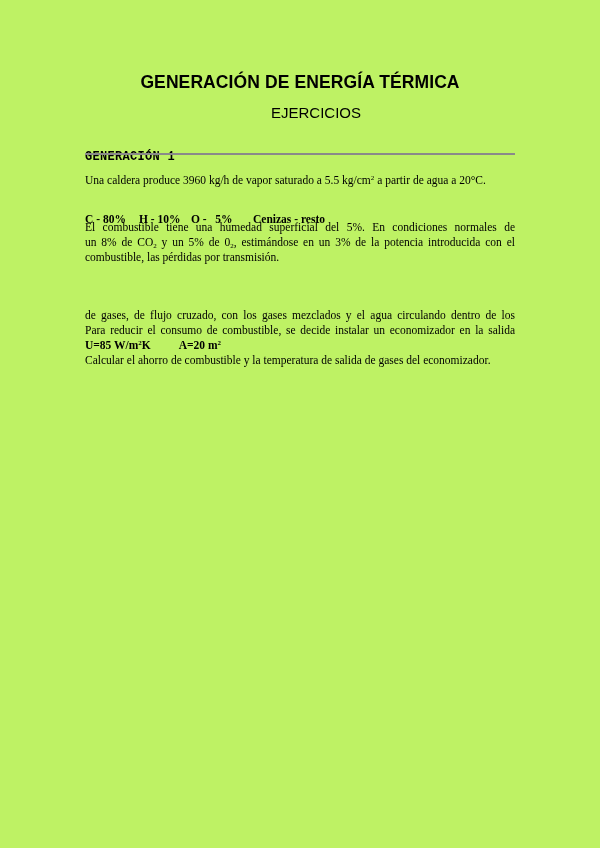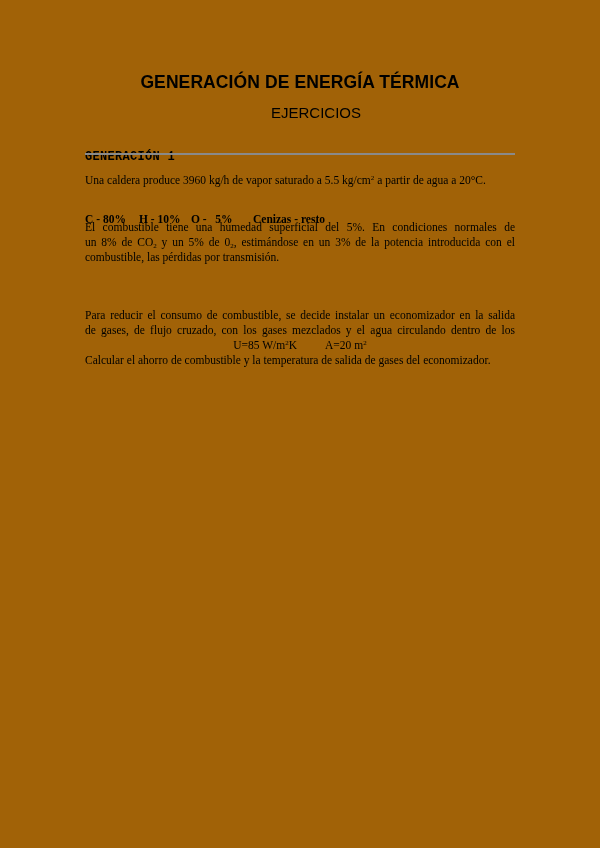--- a/index.html
+++ b/index.html
@@ -1,17 +1,17 @@
 <!DOCTYPE html>
 <html><head>
   <meta charset="utf-8">
   <style>
     html, body { margin: 0; padding: 0; background: #ffffff; }
     body { width: 600px; height: 848px; position: relative; overflow: hidden; color: #000; }
-    .page { position: absolute; left: 0; top: 0; width: 600px; height: 848px; background: #a16207; }
+    .page { position: absolute; left: 0; top: 0; width: 600px; height: 848px; background: #bef264; }
     .title {
       position: absolute; left: 0; top: 72px; width: 600px; text-align: center;
       font-family: "Liberation Sans", sans-serif; font-weight: bold; font-size: 17.5px; letter-spacing: 0.1px;
     }
     .subtitle {
       position: absolute; left: 16px; top: 104px; width: 600px; text-align: center;
       font-family: "Liberation Sans", sans-serif; font-size: 15px;
     }
     .section-heading {
       position: absolute; left: 85px; top: 150px;
@@ -22,21 +22,21 @@
       border-top: 2px solid #8a8a8a;
     }
     .para {
       position: absolute; left: 85px; width: 430px;
       font-family: "Liberation Serif", serif; font-size: 11.5px; line-height: 15px;
       text-align: justify;
     }
     .line { display: block; white-space: nowrap; }
     .just { display: block; text-align: justify; text-align-last: justify; white-space: normal; }
     .comp span { display: inline-block; }
-    .formula { display: block; text-align: center; white-space: nowrap; }
+    .formula { display: block; text-align: left; white-space: nowrap; font-weight: bold; }
     sup { font-size: 7px; vertical-align: 4px; line-height: 0; }
     sub { font-size: 7px; vertical-align: -2px; line-height: 0; }
   </style>
 </head>
 <body>
 
 <div class="page">
 
   <div class="title">GENERACIÓN DE ENERGÍA TÉRMICA</div>
   <div class="subtitle">EJERCICIOS</div>
@@ -54,19 +54,19 @@
     </span>
   </div>
 
   <div class="para" style="top:220px;">
     <span class="just">El combustible tiene una humedad superficial del 5%. En condiciones normales de</span>
     <span class="just"><span>un 8% de CO</span><sub>2</sub><span> y un 5% de 0</span><sub>2</sub><span>, estimándose en un 3%  de la potencia introducida con el</span></span>
     <span class="line">combustible, las pérdidas por transmisión.</span>
   </div>
 
   <div class="para" style="top:308px;">
+    <span class="just">de gases, de flujo cruzado, con los gases mezclados y el agua circulando dentro de los</span>
     <span class="just">Para reducir el consumo de combustible, se decide instalar un economizador en la salida</span>
-    <span class="just">de gases, de flujo cruzado, con los gases mezclados y el agua circulando dentro de los</span>
     <span class="formula"><span><span>U=85 W/m</span><sup>2</sup><span>K</span></span><span style="display:inline-block;width:28px;"></span><span><span>A=20 m</span><sup>2</sup></span></span>
     <span class="line">Calcular el ahorro de combustible y la temperatura de salida de gases del economizador.</span>
   </div>
 
 </div>
 
 </body></html>

